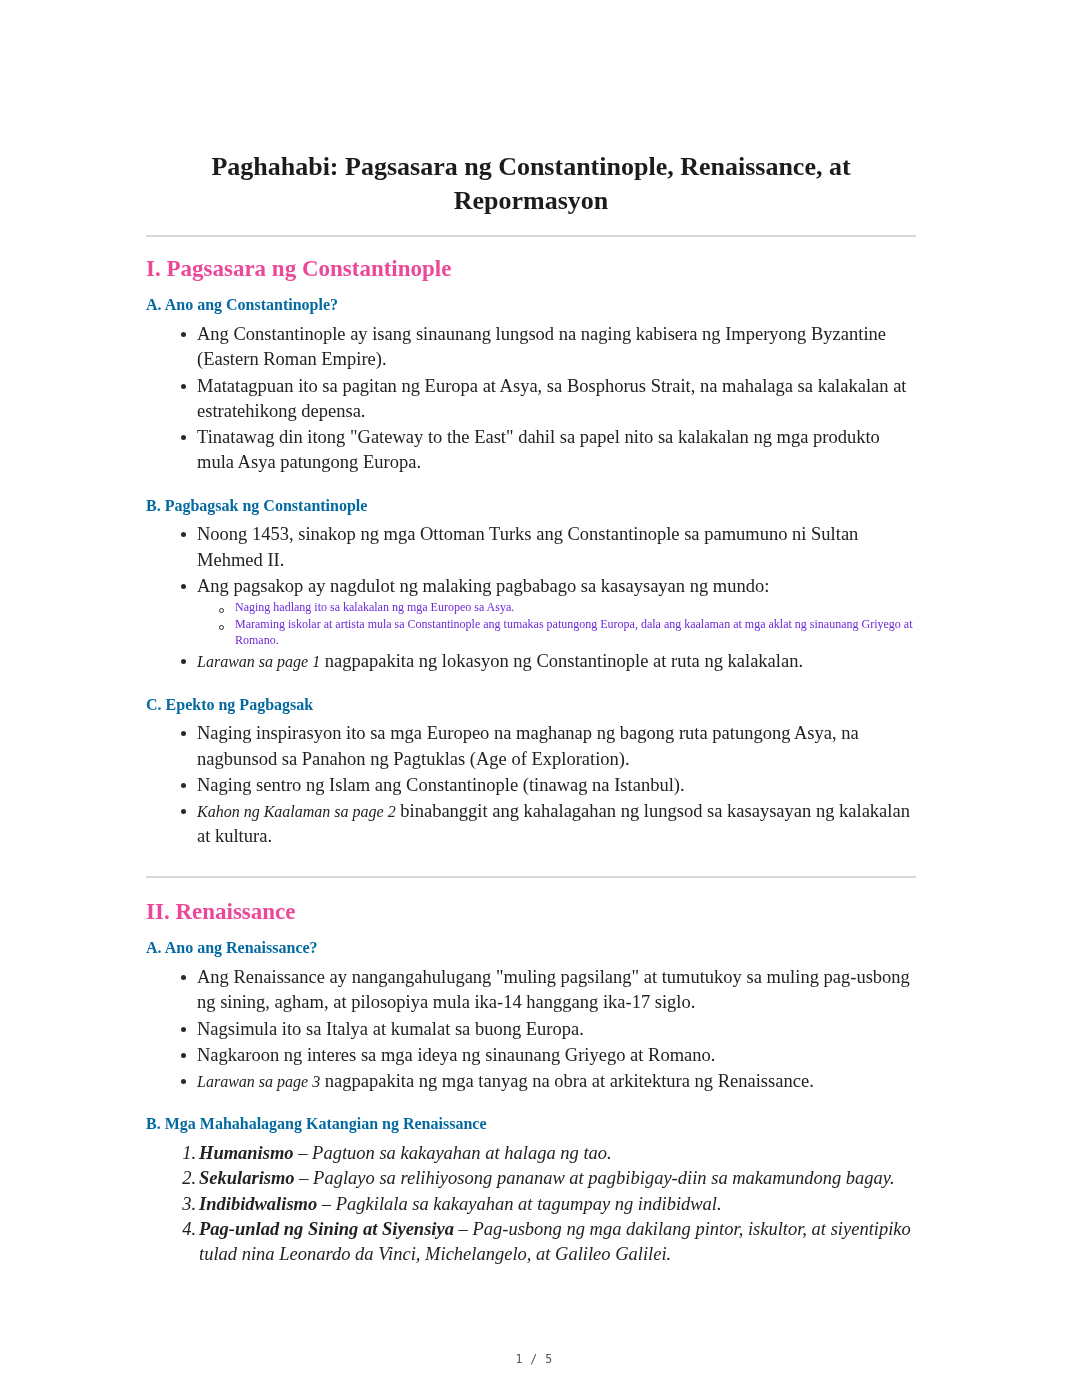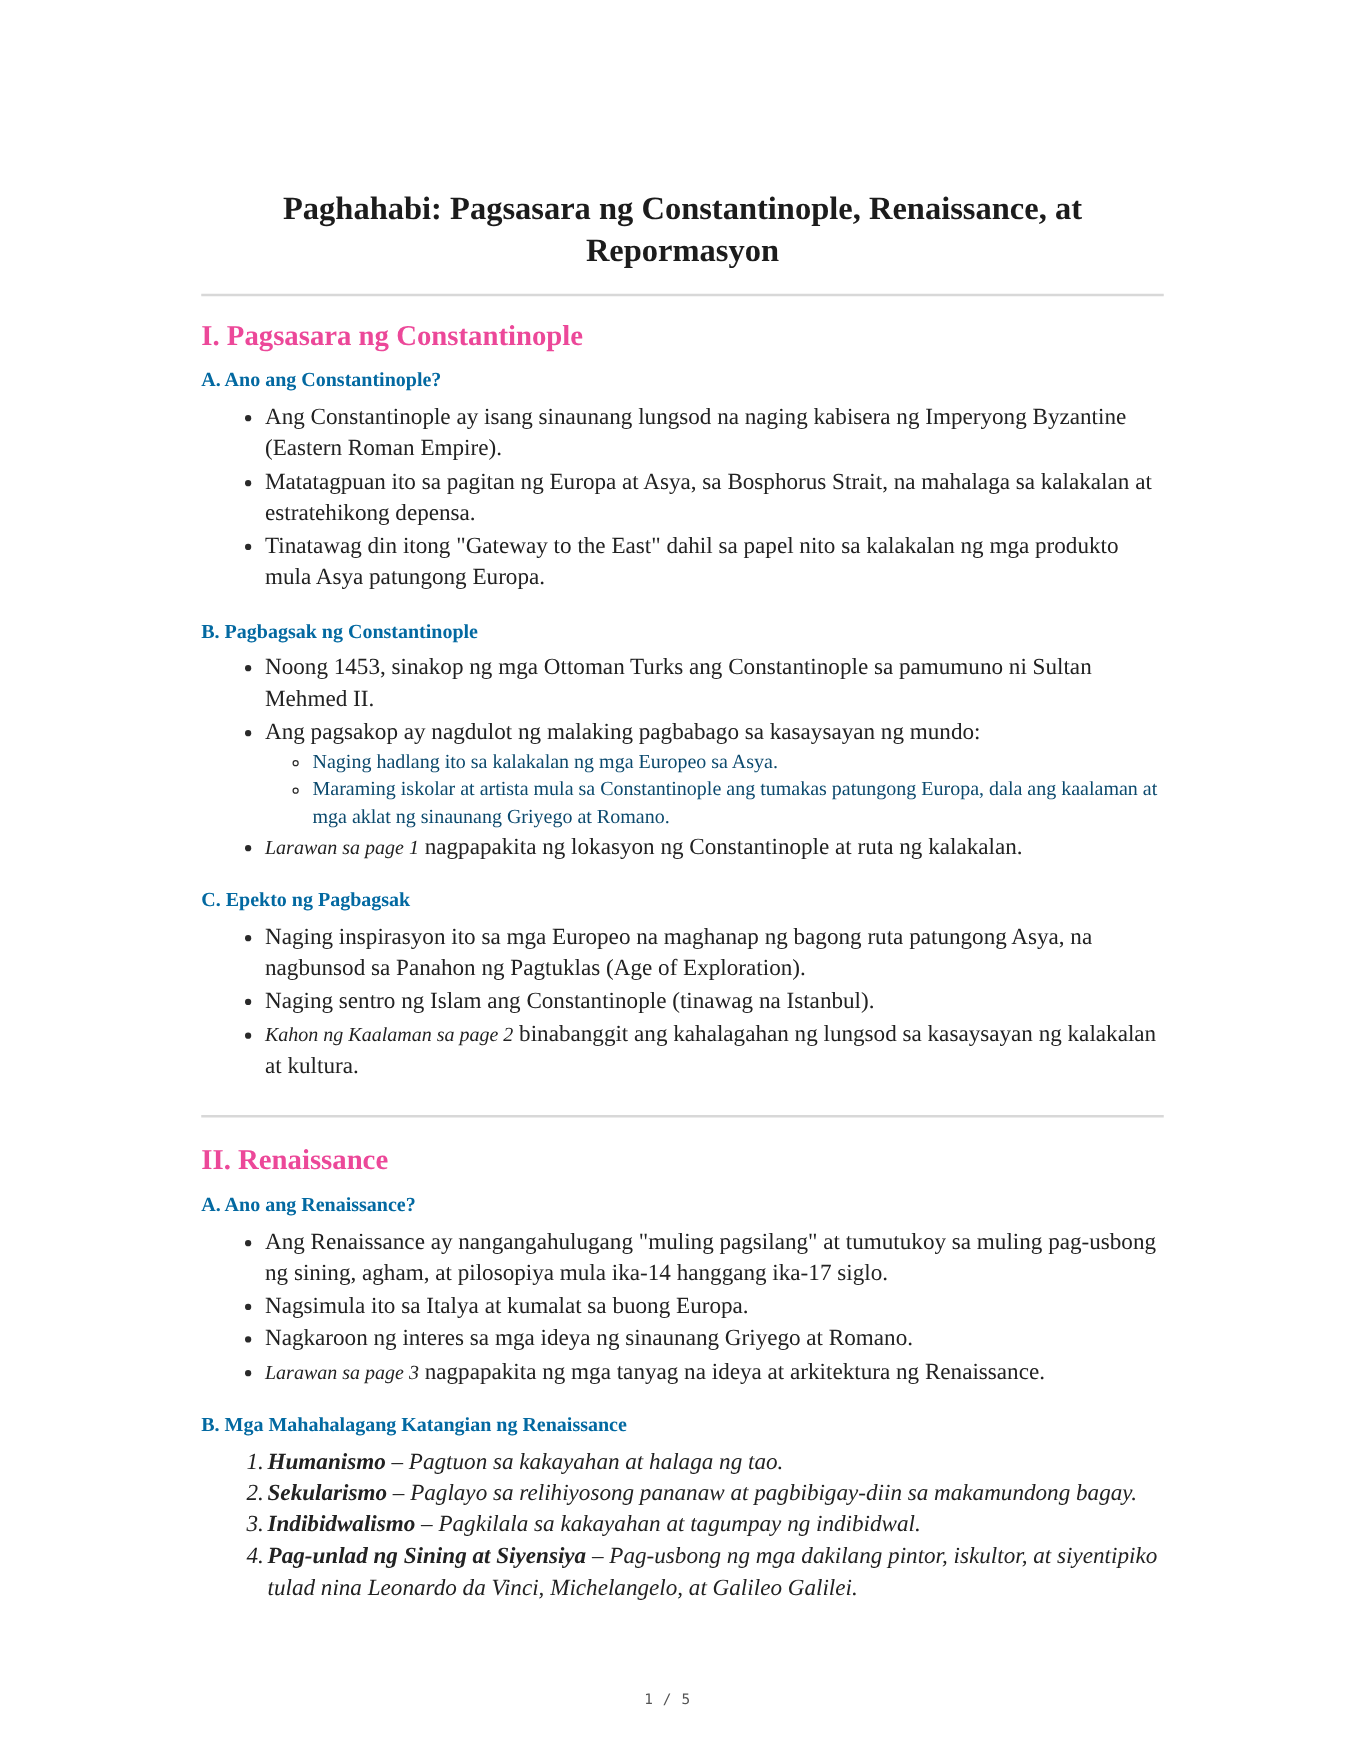--- a/index.html
+++ b/index.html
@@ -12,21 +12,21 @@
     width: 1080px;
     height: 1397px;
     background: #ffffff;
     font-family: "Liberation Serif", "DejaVu Serif", serif;
     color: #222222;
     box-sizing: border-box;
     overflow: hidden;
   }
   .content {
     position: absolute;
-    left: 161px;
+    left: 146px;
     top: 150px;
     width: 770px;
   }
   .doc-title {
     font-size: 26px;
     font-weight: bold;
     text-align: center;
     line-height: 1.32;
     color: #1c1c1c;
     margin: 0 0 16px 0;
@@ -85,23 +85,23 @@
     background: #2a2a2a;
   }
   ul.subbullets {
     list-style: none;
     margin: 0;
     padding: 0;
   }
   ul.subbullets > li {
     position: relative;
     padding-left: 38px;
-    font-size: 16px;
+    font-size: 12px;
     line-height: 1.365;
-    color: #0c4a6e;
+    color: #6d28d9;
   }
   ul.subbullets > li::before {
     content: "";
     position: absolute;
     left: 22px;
     top: 9px;
     width: 5px;
     height: 5px;
     border-radius: 50%;
     border: 1.4px solid #2a2a2a;
@@ -197,21 +197,21 @@
 
     <div class="blk">
       <h2 class="sec">II. Renaissance</h2>
 
       <div class="blk">
         <h3 class="sub">A. Ano ang Renaissance?</h3>
         <ul class="bullets">
           <li>Ang Renaissance ay nangangahulugang "muling pagsilang" at tumutukoy sa muling pag-usbong ng sining, agham, at pilosopiya mula ika-14 hanggang ika-17 siglo.</li>
           <li>Nagsimula ito sa Italya at kumalat sa buong Europa.</li>
           <li>Nagkaroon ng interes sa mga ideya ng sinaunang Griyego at Romano.</li>
-          <li><span class="ital-ref">Larawan sa page 3</span><span> nagpapakita ng mga tanyag na ideya at arkitektura ng Renaissance.</span></li>
+          <li><span class="ital-ref">Larawan sa page 3</span><span> nagpapakita ng mga tanyag na obra at arkitektura ng Renaissance.</span></li>
         </ul>
       </div>
 
       <div class="blk">
         <h3 class="sub">B. Mga Mahahalagang Katangian ng Renaissance</h3>
         <ol class="numbers">
           <li><span class="bold-term">Humanismo</span><span> – Pagtuon sa kakayahan at halaga ng tao.</span></li>
           <li><span class="bold-term">Sekularismo</span><span> – Paglayo sa relihiyosong pananaw at pagbibigay-diin sa makamundong bagay.</span></li>
           <li><span class="bold-term">Indibidwalismo</span><span> – Pagkilala sa kakayahan at tagumpay ng indibidwal.</span></li>
           <li><span class="bold-term">Pag-unlad ng Sining at Siyensiya</span><span> – Pag-usbong ng mga dakilang pintor, iskultor, at siyentipiko tulad nina Leonardo da Vinci, Michelangelo, at Galileo Galilei.</span></li>

